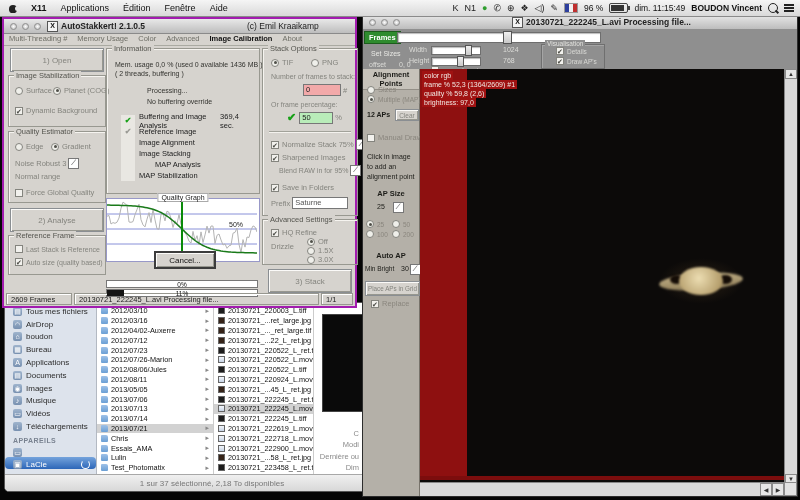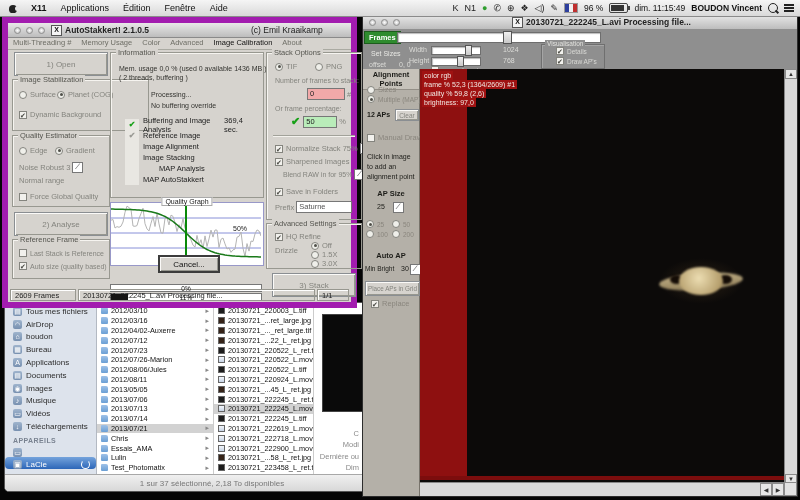--- a/index.html
+++ b/index.html
@@ -53,25 +53,25 @@
   .check.on:before{content:"\2714";font-size:7px;}
   .ctl-row{position:absolute;font-size:7.5px;color:#84847e;white-space:nowrap;display:flex;align-items:center;}
   .editicon{display:inline-block;width:9px;height:9px;background:#fff;border:1px solid #777;
     font-size:8px;line-height:8px;text-align:center;color:#555;font-style:italic;}
   .slider{position:absolute;background:#fff;border:1px solid #6e6e6e;box-shadow:inset 1px 1px 1px #bbb;}
   .slider i{position:absolute;top:-2px;bottom:-2px;width:7px;background:linear-gradient(#efefef,#c9c9c9);
     border:1px solid #555;}
 
   
   #as-win{position:absolute;left:2px;top:17px;width:355px;height:291px;background:#d6d3ce;
-    border:6px solid #a21caf;z-index:20;box-sizing:border-box;}
+    border:2px solid #a21caf;z-index:20;box-sizing:border-box;}
   #as-menu{position:absolute;left:0;top:13px;right:0;height:13px;border-bottom:1px solid #aaaaa2;
     display:flex;align-items:center;font-size:7.5px;color:#6e6e66;}
   #as-menu span{padding:0 5px;}
-  #as-menu span.sel{color:#111;font-weight:normal;}
+  #as-menu span.sel{color:#111;font-weight:bold;}
   #as-status{position:absolute;left:0;bottom:0;right:0;height:14px;display:flex;gap:2px;padding:1px 2px;box-sizing:border-box;}
   #as-status .cell{border:1px solid #97978f;box-shadow:inset 1px 1px 0 #fff;
     font-size:7.5px;color:#222;display:flex;align-items:center;padding:0 4px;white-space:nowrap;overflow:hidden;}
   .infoline{position:absolute;font-size:7px;color:#33332f;white-space:nowrap;}
   .stage-row{display:flex;align-items:center;height:11px;font-size:7.5px;color:#222;}
   .stage-row .ck{width:14px;text-align:center;font-size:8px;flex:none;background:#e9e7e2;height:11px;line-height:11px;}
   .stage-row.done .ck{color:#17a017;font-weight:bold;}
   .stage-row.current .ck{color:#9a9a94;font-weight:bold;}
   .stage-row .t{margin-left:auto;padding-right:6px;}
   #graphbox{position:absolute;left:102px;top:179px;width:152px;height:62px;background:#fff;border:1px solid #9898c8;}
@@ -482,21 +482,21 @@
     <span>Multi-Threading #</span>
         <span>Memory Usage</span>
         <span>Color</span>
         <span>Advanced</span>
         <span class="sel">Image Calibration</span>
         <span>About</span>
       </div>
 
     <div class="btn" style="left:6px;top:29px;width:92px;height:22px;">1) Open</div>
 
-    <div class="groupbox" style="left:4px;top:56px;width:96px;height:50px;padding-left:39px;">
+    <div class="groupbox" style="left:4px;top:56px;width:96px;height:50px;">
       <legend>Image Stabilization</legend>
       <div class="ctl-row" style="left:6px;top:10px;">
           <span class="radio"></span>
           <span>Surface</span>
         </div>
       <div class="ctl-row" style="left:44px;top:10px;">
           <span class="radio sel"></span>
           <span>Planet (COG)</span>
         </div>
       <div class="ctl-row" style="left:6px;top:30px;">
@@ -572,21 +572,21 @@
           </div>
 
           <div class="stage-row pending">
             <span class="ck"></span>
             <span style="margin-left:20px;">MAP Analysis</span>
             <span class="t"></span>
           </div>
 
           <div class="stage-row pending">
             <span class="ck"></span>
-            <span style="margin-left:4px;">MAP AutoStakkert</span>
+            <span style="margin-left:4px;">MAP Stabilization</span>
             <span class="t"></span>
           </div>
         </div>
     </div>
 
     <div id="graphbox">
       <div id="graphtitle">Quality Graph</div>
       <svg id="qgsvg" width="150" height="60">
           <line x1="0" y1="15" x2="150" y2="15" stroke="#8890d8" stroke-width="1"></line>
           <line x1="0" y1="30" x2="150" y2="30" stroke="#8890d8" stroke-width="1"></line>

